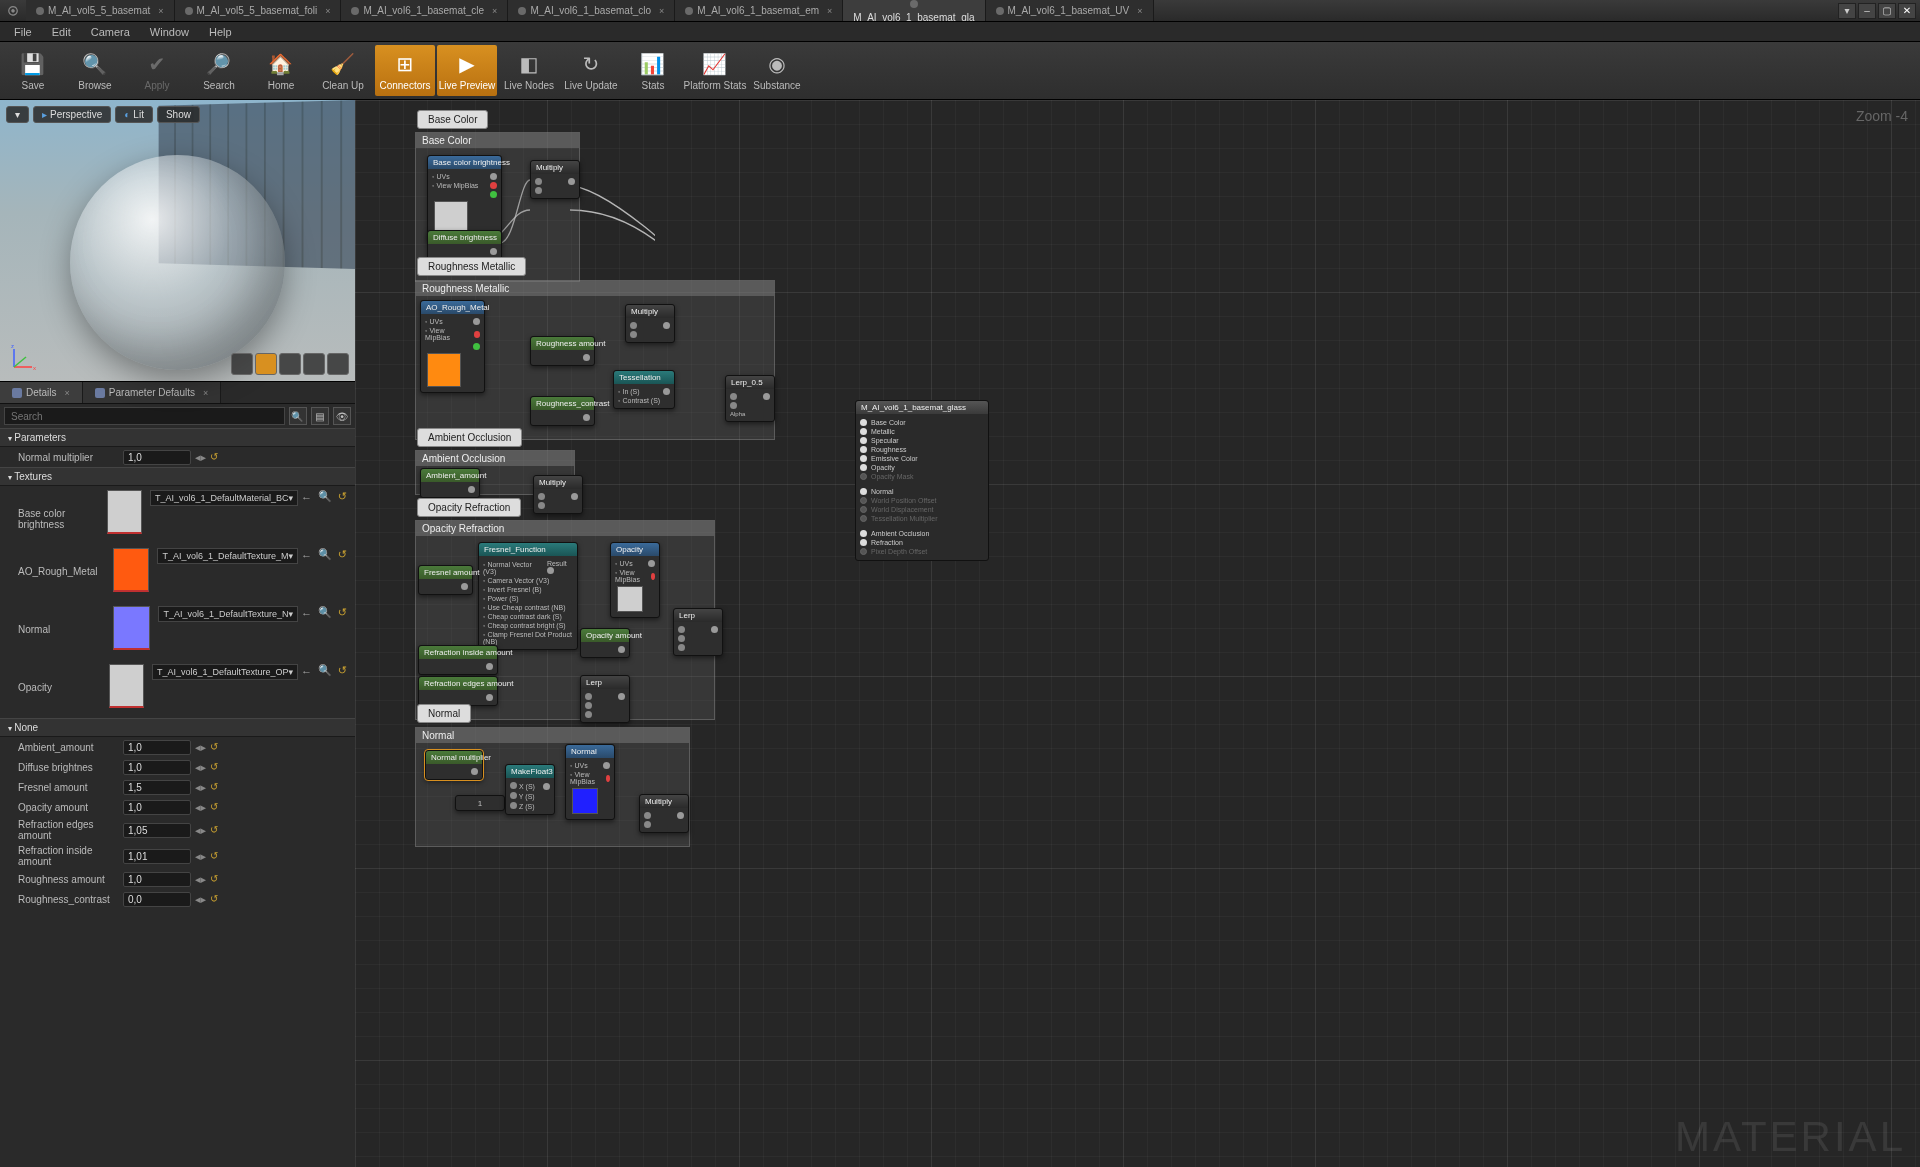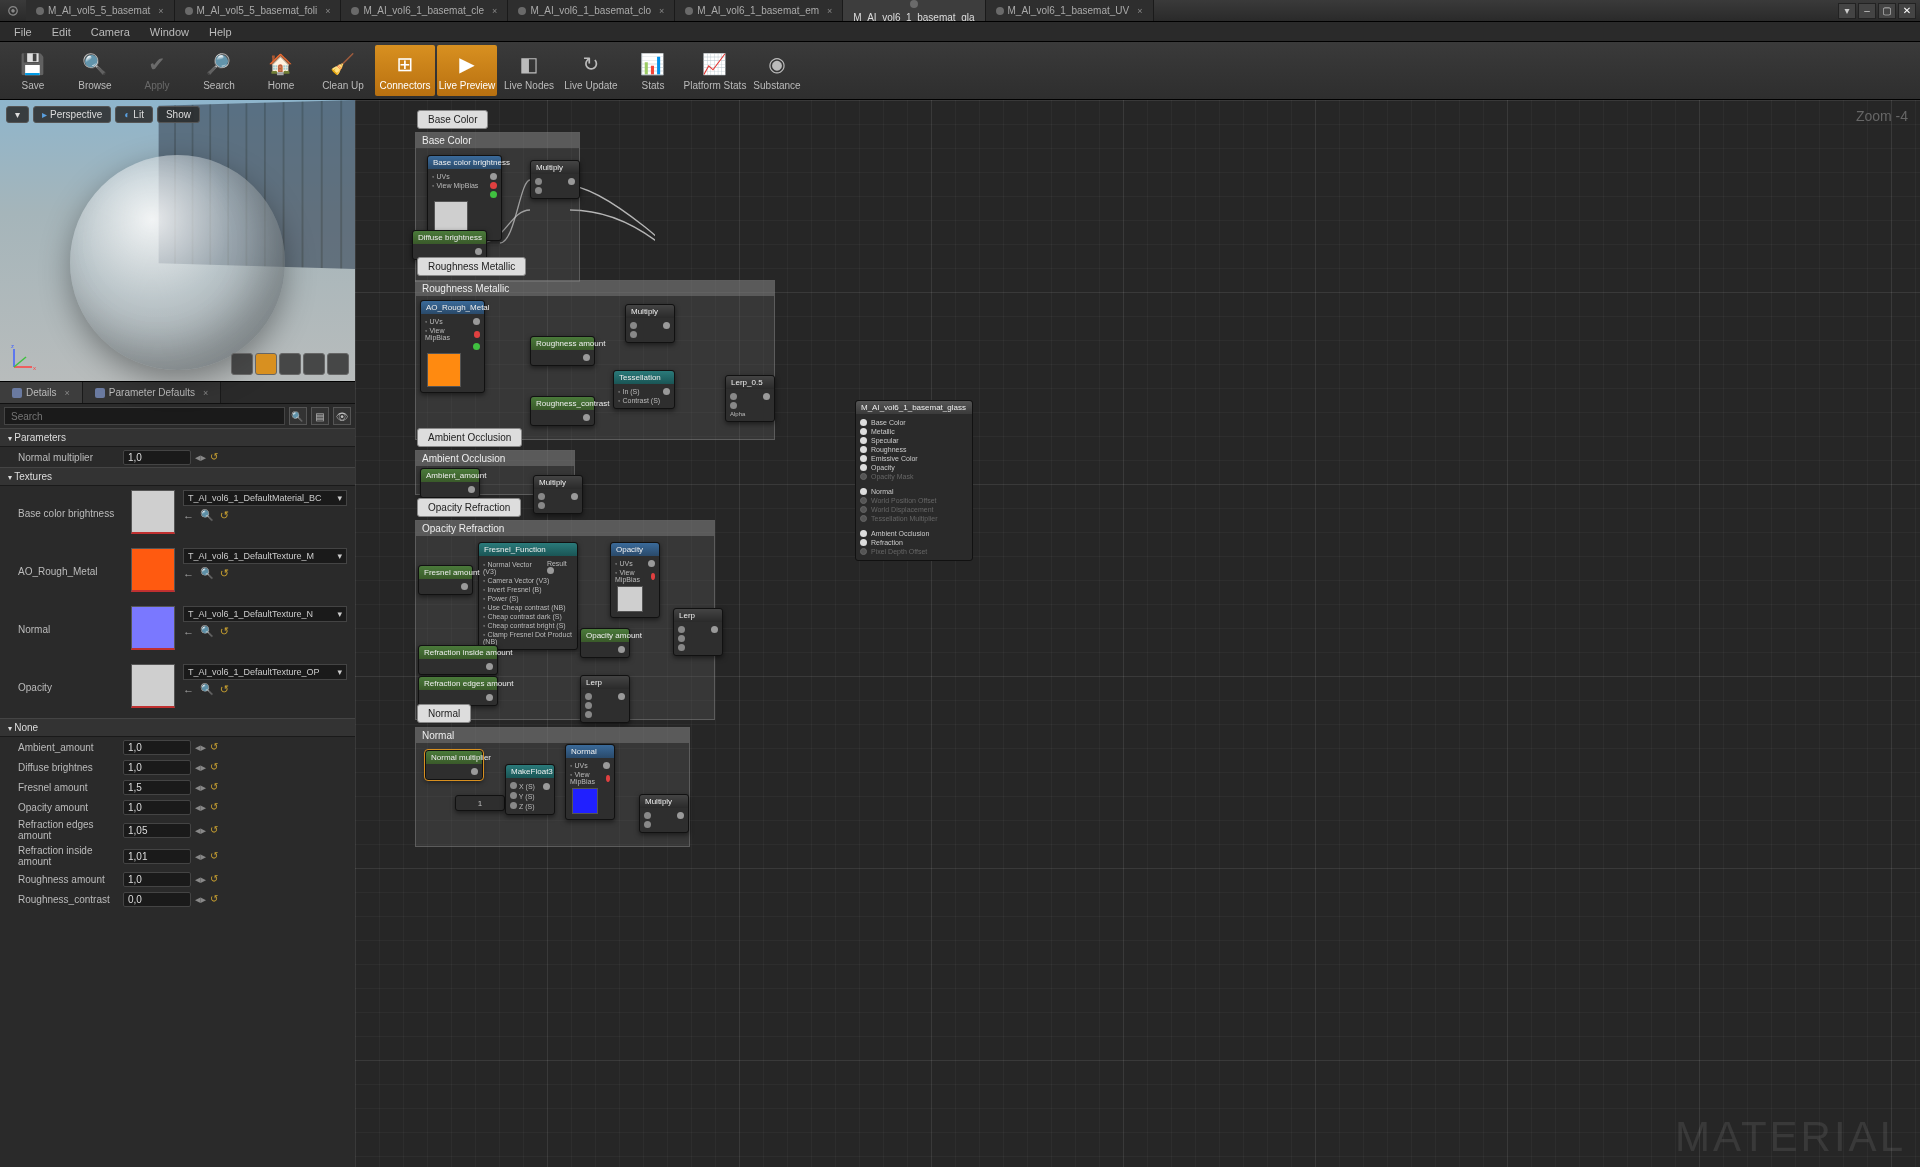--- a/index.html
+++ b/index.html
@@ -66,21 +66,21 @@
 .cat-header { background: #333; padding: 3px 8px; color: #ddd; font-size: 10px; border-top: 1px solid #444; border-bottom: 1px solid #1a1a1a; cursor: pointer; }
 .cat-header::before { content: "▾ "; font-size: 8px; }
 .prop-row { display: flex; align-items: center; padding: 2px 8px 2px 18px; min-height: 20px; }
 .prop-label { width: 105px; color: #bbb; font-size: 10px; }
 .prop-val { flex: 1; display: flex; align-items: center; gap: 4px; }
 .num-input { width: 68px; background: #1a1a1a; border: 1px solid #444; color: #ddd; padding: 1px 4px; font-size: 10px; border-radius: 2px; }
 .reset-icon { width: 12px; height: 12px; color: #c8a030; font-size: 10px; cursor: pointer; }
 .tex-row { display: flex; align-items: flex-start; padding: 4px 8px 4px 18px; gap: 8px; min-height: 58px; }
 .tex-label { width: 105px; color: #bbb; font-size: 10px; padding-top: 18px; }
 .tex-swatch { width: 44px; height: 44px; border: 1px solid #555; border-bottom: 2px solid #c03030; }
-.tex-info { flex: 1; display: flex; flex-direction: column; gap: 3px; }
+.tex-info { flex: 1; display: flex; flex-direction: row; gap: 3px; }
 .tex-name { background: #1a1a1a; border: 1px solid #444; padding: 2px 4px; color: #ccc; font-size: 9px; display: flex; justify-content: space-between; align-items: center; }
 .tex-tools { display: flex; gap: 6px; color: #aaa; font-size: 11px; }
 .tex-tools span { cursor: pointer; }
 
 
 .grid { position: absolute; inset: 0; background-image:
   linear-gradient(rgba(255,255,255,0.03) 1px, transparent 1px),
   linear-gradient(90deg, rgba(255,255,255,0.03) 1px, transparent 1px),
   linear-gradient(rgba(255,255,255,0.06) 1px, transparent 1px),
   linear-gradient(90deg, rgba(255,255,255,0.06) 1px, transparent 1px);
@@ -102,21 +102,21 @@
 .node-header.dark { background: linear-gradient(#444,#2a2a2a); }
 .node-header.teal { background: linear-gradient(#2a7a7a,#1a5555); }
 .node-body { padding: 3px 4px; font-size: 7px; color: #bbb; }
 .node-body .row { display: flex; justify-content: space-between; align-items: center; gap: 6px; padding: 1px 0; }
 .pin { width: 7px; height: 7px; border-radius: 50%; background: #888; display: inline-block; }
 .pin.out { background: #9a9a9a; }
 .node-swatch { width: 34px; height: 34px; border: 1px solid #555; margin: 2px; }
 .node.selected { outline: 1px solid #d89020; }
 
 
-.master-node { position: absolute; background: #2a2a2a; border: 1px solid #111; border-radius: 3px; width: 118px; }
+.master-node { position: absolute; background: #2a2a2a; border: 1px solid #111; border-radius: 3px; width: 134px; }
 .master-header { background: linear-gradient(#555,#3a3a3a); color: #eee; font-size: 8px; padding: 2px 5px; border-radius: 3px 3px 0 0; }
 .master-body { padding: 4px; }
 .master-row { display: flex; align-items: center; gap: 4px; font-size: 7px; color: #ccc; padding: 1px 0; }
 .master-row .mp { width: 7px; height: 7px; border-radius: 50%; background: #ddd; }
 .master-row.dim { color: #666; }
 .master-row.dim .mp { background: #555; border: 1px solid #666; box-sizing: border-box; }
 
 
 .wires { position: absolute; inset: 0; pointer-events: none; }
 .wires path { stroke: rgba(230,230,230,0.75); stroke-width: 1.3; fill: none; }
@@ -505,21 +505,21 @@
       <div class="node-body">
           <div class="row">
             <span class="pin"></span>
             <span class="pin out"></span>
           </div>
           <div class="row">
             <span class="pin"></span>
           </div>
         </div>
     </div>
-    <div class="node" style="left:57px; top:130px; width:75px">
+    <div class="node" style="left:72px; top:130px; width:75px">
       <div class="node-header green">Diffuse brightness</div>
       <div class="node-body">
           <div class="row">
             <span></span>
             <span class="pin out"></span>
           </div>
         </div>
     </div>
 
     <div class="comment-tag" style="left:62px; top:157px">Roughness Metallic</div>

